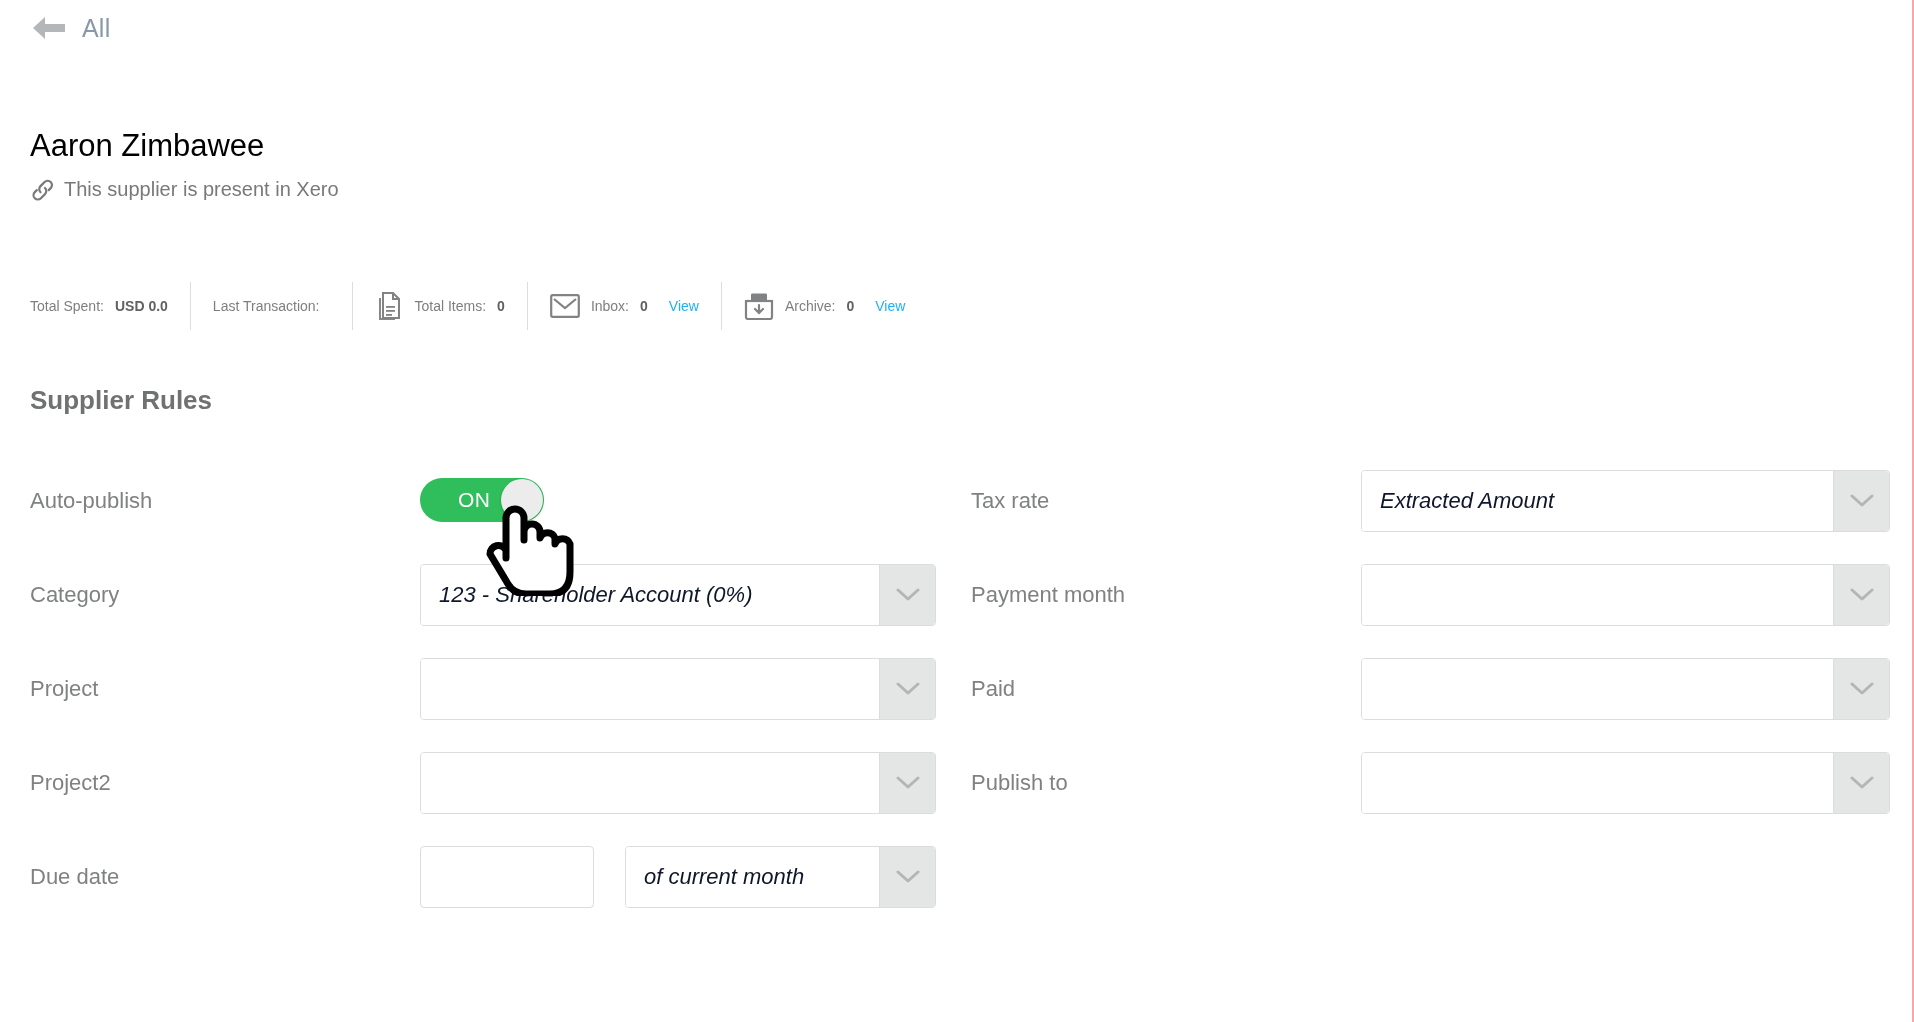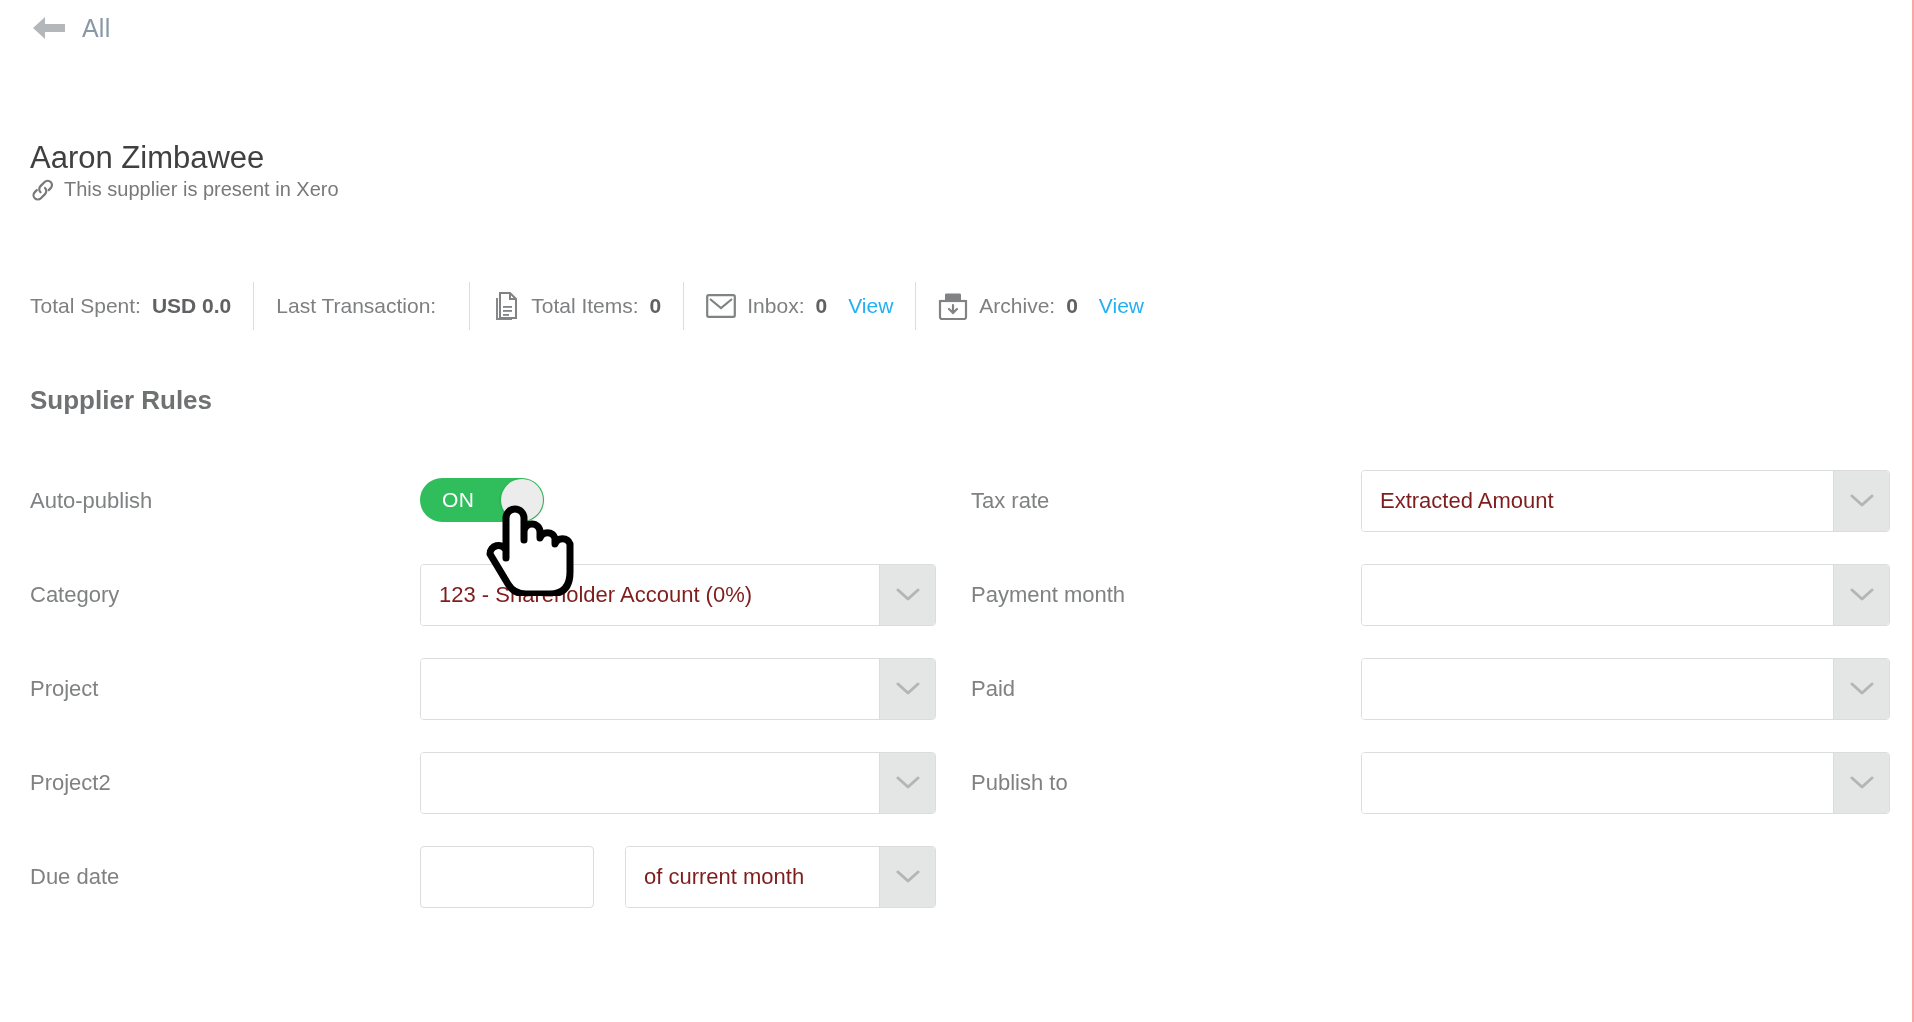--- a/index.html
+++ b/index.html
@@ -29,43 +29,43 @@
   .back-arrow { width: 38px; height: 30px; display:block; }
   .back-label {
     font-size: 25px;
     color: #8a97a8;
     letter-spacing: .2px;
   }
 
   
   .supplier-name {
     position: absolute;
-    left: 30px; top: 140px;
+    left: 30px; top: 128px;
     font-size: 31px;
-    color: #404040;
+    color: #000000;
     font-weight: 400;
     white-space: nowrap;
   }
   .xero-line {
     position: absolute;
     left: 30px; top: 178px;
     display: flex; align-items: flex-start; gap: 8px;
     font-size: 20px;
     color: #77797a;
     white-space: nowrap;
   }
   .link-icon { width: 26px; height: 24px; display:block; flex: none; }
 
   
   .stats {
     position: absolute;
     left: 30px; top: 282px;
     display: flex; align-items: center;
     height: 48px;
-    font-size: 21px;
+    font-size: 14px;
     color: #7d7f80;
     white-space: nowrap;
   }
   .stat {
     display: flex; align-items: center; gap: 11px;
     padding: 0 22px;
     height: 48px;
   }
   .stat:first-child { padding-left: 0; }
   .divider {
@@ -126,25 +126,26 @@
     overflow: hidden;
   }
   .col-left  .field { left: 420px; width: 516px; }
   .col-right .field { left: 390px; width: 529px; }
 
   .field .value {
     flex: 1;
     display: flex; align-items: center;
     padding: 0 18px;
     font-size: 22px;
-    color: #7f1d1d;
+    color: #0f172a;
     background: #fff;
     white-space: nowrap;
     overflow: hidden;
     min-width: 0;
+    font-style: italic;
   }
   .field .btn {
     width: 56px;
     flex: none;
     background: #e4e6e6;
     border-left: 1px solid #dadcdd;
     display: flex; align-items: center; justify-content: center;
   }
   .chev { display:block; }
   .mag  { display:block; }
@@ -155,21 +156,21 @@
     left: 420px; top: 8px;
     width: 124px; height: 44px;
     border-radius: 22px;
     background: #2fbe5b;
     display: flex; align-items: center;
     cursor: pointer;
   }
   .toggle .on-text {
     color: #ffffff;
     font-size: 21px;
-    margin-left: 22px;
+    margin-left: 38px;
     letter-spacing: .5px;
   }
   .toggle .knob {
     position: absolute;
     right: 1px; top: 1px;
     width: 42px; height: 42px;
     border-radius: 50%;
     background: #ececec;
     box-shadow: 0 1px 3px rgba(0,0,0,.22);
   }

